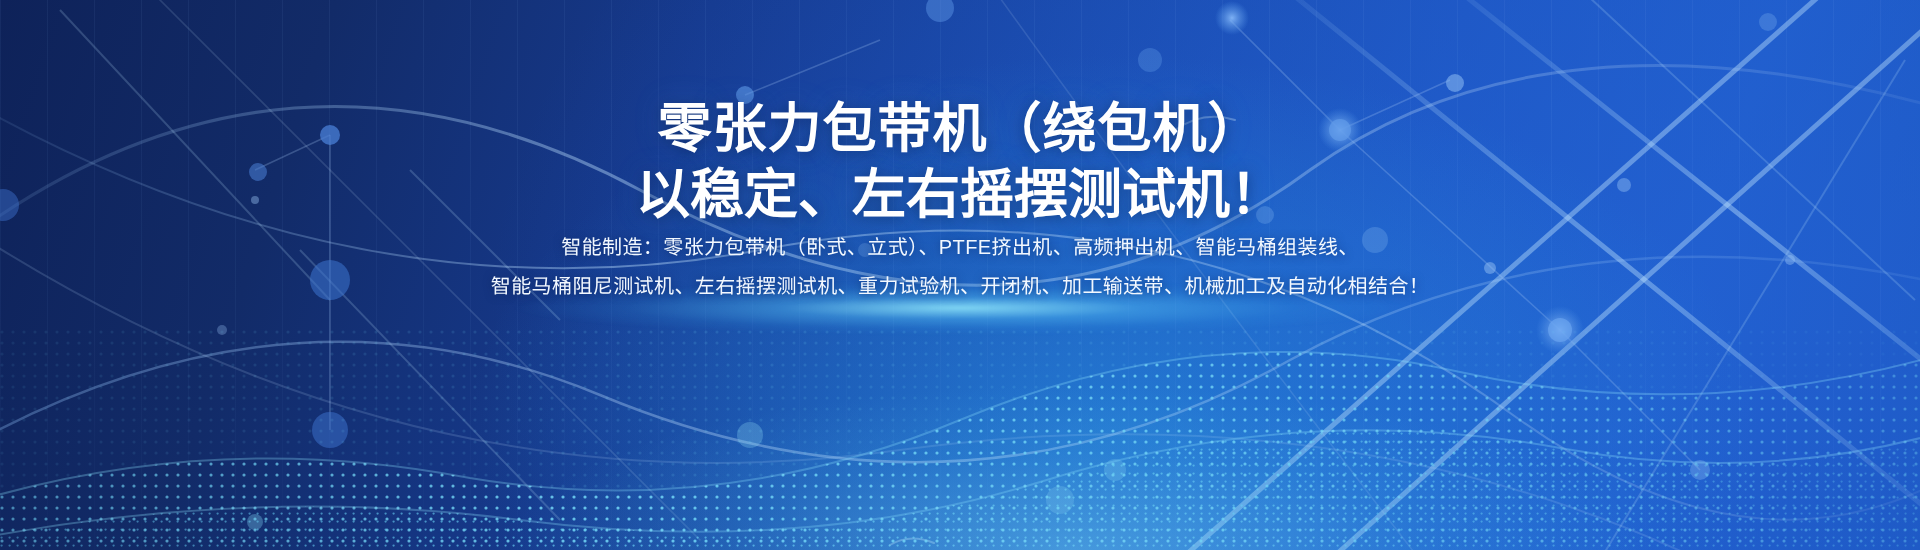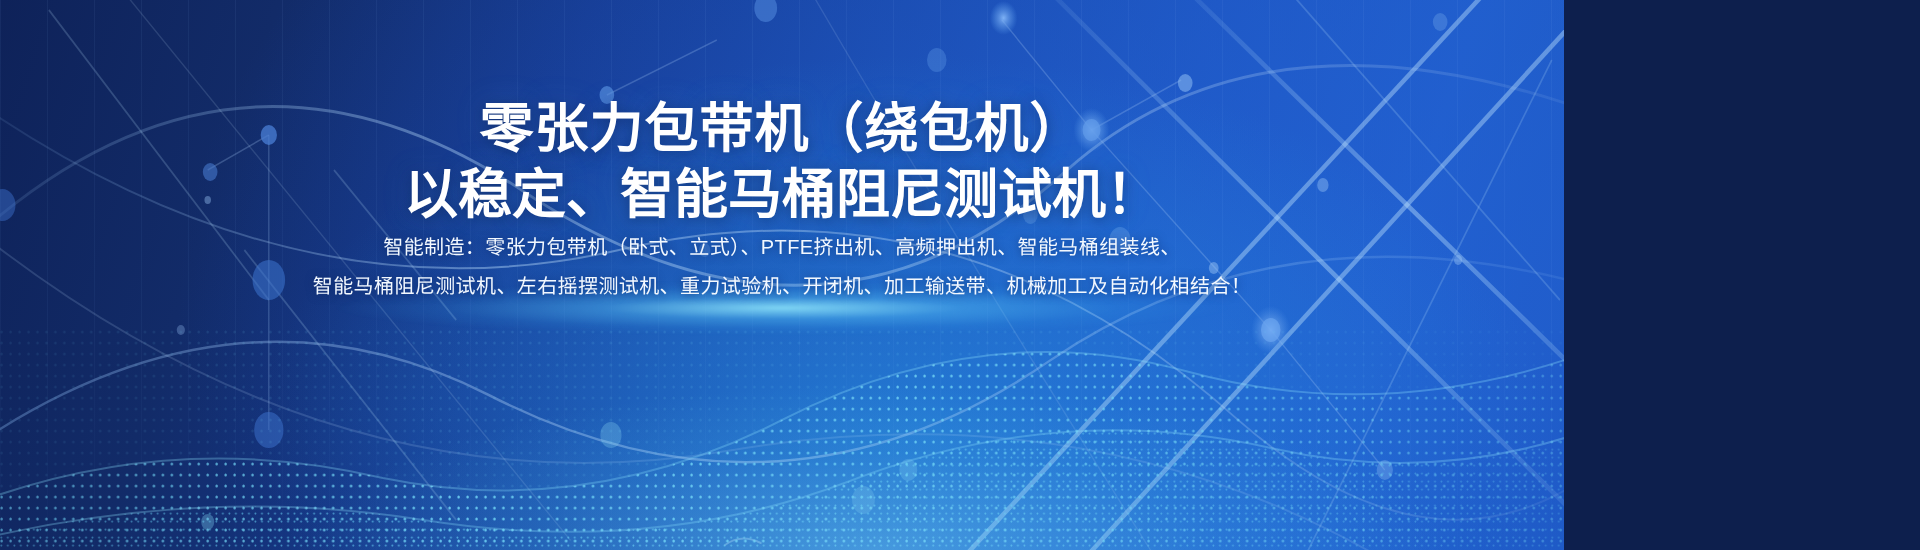--- a/index.html
+++ b/index.html
@@ -5,21 +5,21 @@
 <style>
   html, body {
     margin: 0;
     padding: 0;
     background: #0d1f4d;
   }
   * { box-sizing: border-box; }
 
   .banner {
     position: relative;
-    width: 1564px;
+    width: 1920px;
     height: 550px;
     overflow: hidden;
     font-family: "Liberation Sans", "DejaVu Sans", sans-serif;
     
     background:
       radial-gradient(ellipse 900px 520px at 58% 78%, rgba(40,150,225,0.55) 0%, rgba(40,150,225,0.22) 42%, rgba(40,150,225,0) 72%),
       radial-gradient(ellipse 1500px 900px at 88% 55%, rgba(34,96,210,0.70) 0%, rgba(30,86,200,0.25) 55%, rgba(30,86,200,0) 80%),
       linear-gradient(108deg, #0e2259 0%, #122b68 16%, #163a8e 34%, #1a4aaa 52%, #1e57c2 70%, #2160cd 85%, #1d58bf 100%);
   }
 
@@ -230,21 +230,21 @@
       <path d="M -20 538 Q 260 486 520 520 Q 800 556 1040 482 Q 1300 400 1560 448 Q 1760 485 1950 430"></path>
     </g>
   </svg>
 
   <div class="center-glow"></div>
   <div class="bottom-sheen"></div>
 
   <div class="content">
     <h1 class="headline">
       <span class="line1">零张力包带机（绕包机）</span><br>
-      <span class="line2">以稳定、智能马桶阻尼测试机！</span>
+      <span class="line2">以稳定、左右摇摆测试机！</span>
     </h1>
     <div class="subtitle">
       <span class="sub-line">智能制造：零张力包带机（卧式、立式）、PTFE挤出机、高频押出机、智能马桶组装线、</span>
       <span class="sub-line">智能马桶阻尼测试机、左右摇摆测试机、重力试验机、开闭机、加工输送带、机械加工及自动化相结合！</span>
     </div>
   </div>
 
 </div>
 
 </body></html>

